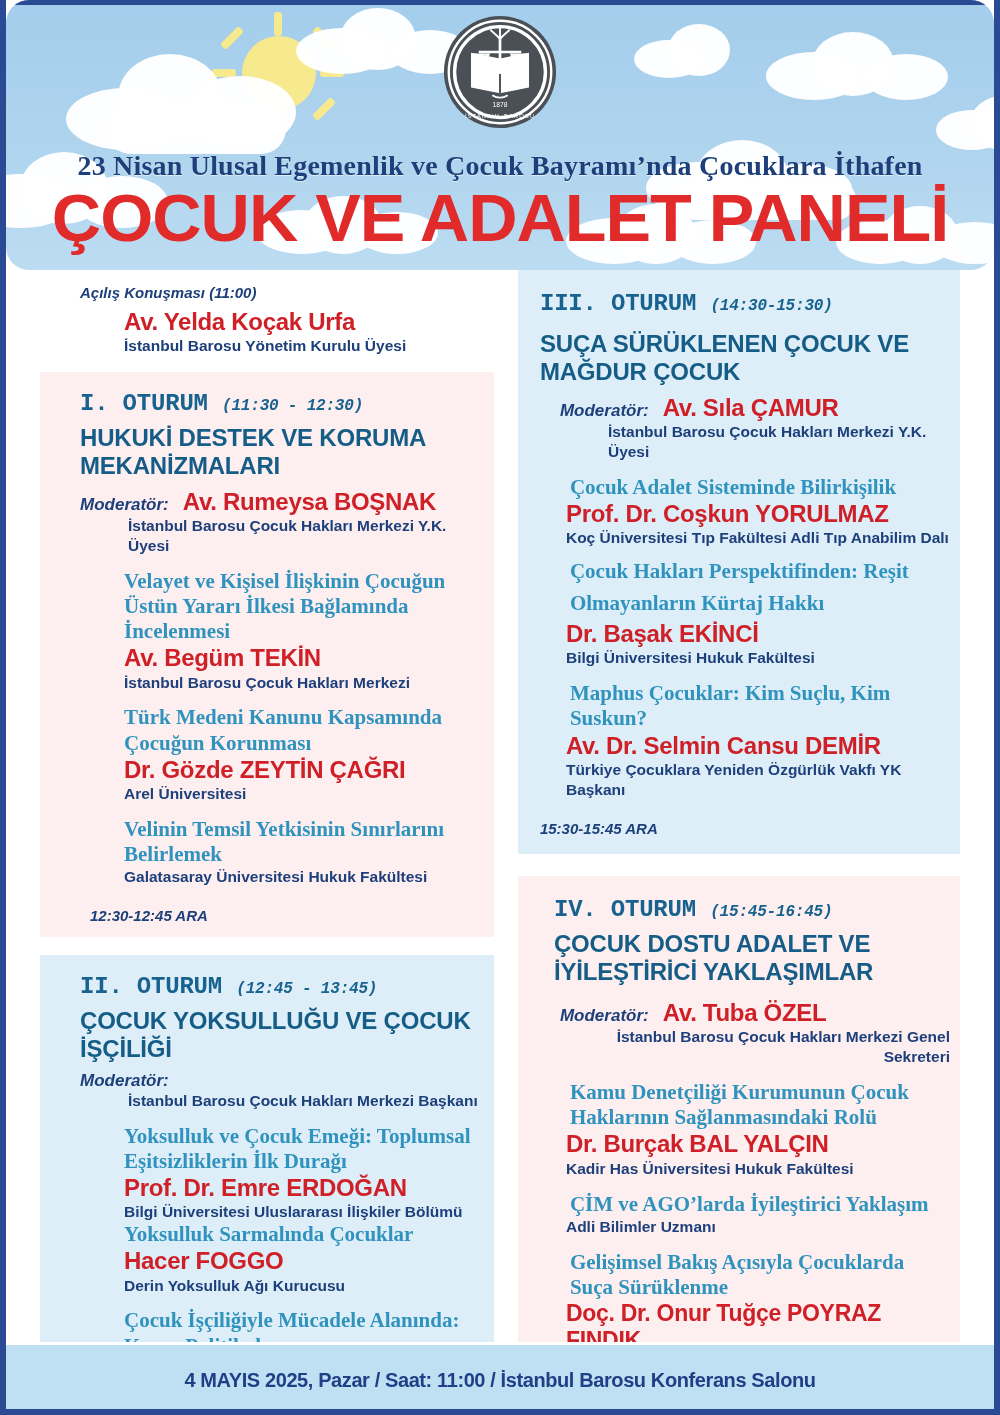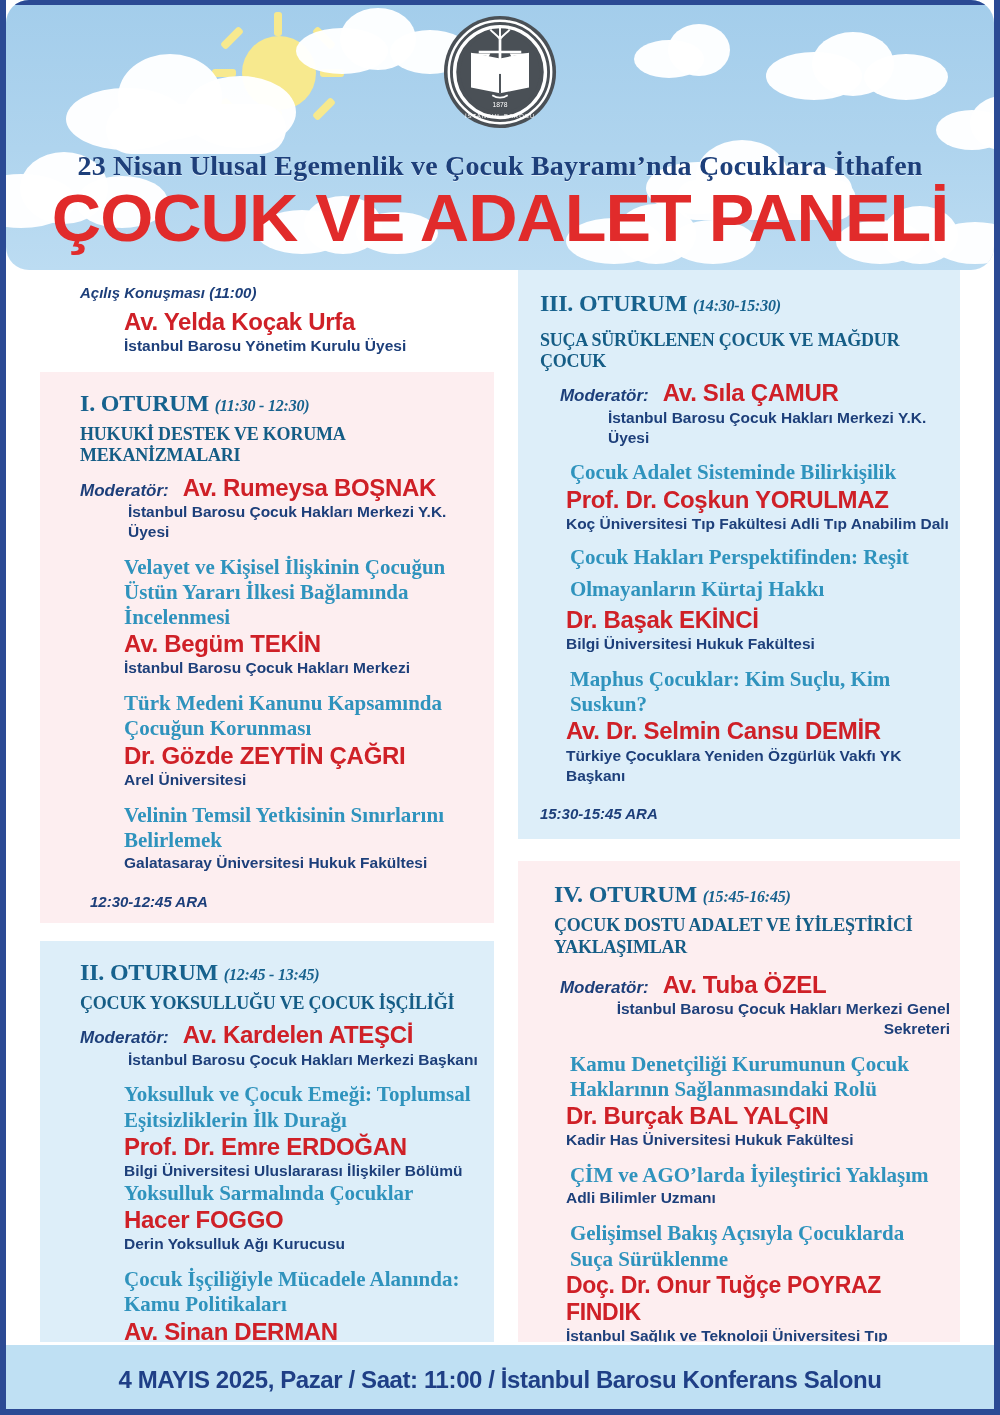--- a/index.html
+++ b/index.html
@@ -116,30 +116,30 @@
     font-weight:bold; font-size:24px; color:#cf2027;
     letter-spacing:-.3px; line-height:1.18;
   }
   .name-sm{ font-size:23px; }
   .affil{
     font-family:"Liberation Sans", sans-serif;
     font-weight:bold; font-size:15.5px; color:#1d3f7a;
     line-height:1.28;
   }
   .oturum{
-    font-family:Liberation Serif, serif;
+    font-family:Liberation Mono, monospace;
     font-weight:bold; font-size:24px; color:#17628e;
     letter-spacing:-.2px;
   }
   .oturum .time{
     font-size:16px; font-style:italic; color:#17628e; font-weight:bold;
   }
   .sess-title{
-    font-family:Liberation Serif, serif;
-    font-weight:bold; font-size:18px; color:#155d86;
+    font-family:Liberation Sans, sans-serif;
+    font-weight:bold; font-size:24px; color:#155d86;
     line-height:1.18; letter-spacing:-.2px;
   }
   .talk{
     font-family:"Liberation Serif", serif;
     font-weight:bold; font-size:21px; color:#2f93bd;
     line-height:1.2;
   }
   .mod-row{ display:flex; align-items:baseline; gap:14px; }
   .mod-label{
     font-family:"Liberation Sans", sans-serif;
@@ -155,21 +155,21 @@
   
   .footer{
     position:absolute; left:0; right:0; bottom:0;
     height:70px;
     background:#bfe0f3;
     border-top:3px solid #ffffff;
     display:flex; align-items:center; justify-content:center;
   }
   .footer-inner{
     font-family:"Liberation Sans", sans-serif;
-    font-weight:bold; font-size:24px; color:#1f3f86;
+    font-weight:bold; font-size:20px; color:#1f3f86;
     letter-spacing:-.4px; white-space:nowrap;
   }
   .footer-bottomline{
     position:absolute;left:0;right:0;bottom:0;height:6px;background:#2b4a94;
   }
 </style>
 </head>
 <body>
 
 <div class="poster">
@@ -318,21 +318,20 @@
       <div class="block bg-blue pad" style="padding-top:18px;padding-bottom:8px;padding-left:40px;">
         <div class="oturum">
           <span>II. OTURUM</span>
           <span class="time">(12:45 - 13:45)</span>
         </div>
         <div class="sp-s"></div>
         <div class="sess-title">ÇOCUK YOKSULLUĞU VE ÇOCUK İŞÇİLİĞİ</div>
         <div class="sp-s"></div>
         <div class="mod-row">
           <span class="mod-label">Moderatör:</span>
-          <span class="name">Av. Kardelen ATEŞCİ</span>
         </div>
         <div class="affil indent">İstanbul Barosu Çocuk Hakları Merkezi Başkanı</div>
 
         <div class="sp"></div>
         <div class="talk indent2">Yoksulluk ve Çocuk Emeği: Toplumsal Eşitsizliklerin İlk Durağı</div>
         <div class="name indent2">Prof. Dr. Emre ERDOĞAN</div>
         <div class="affil indent2">Bilgi Üniversitesi Uluslararası İlişkiler Bölümü</div>
 
         <div class="talk indent2">Yoksulluk Sarmalında Çocuklar</div>
         <div class="name indent2">Hacer FOGGO</div>

